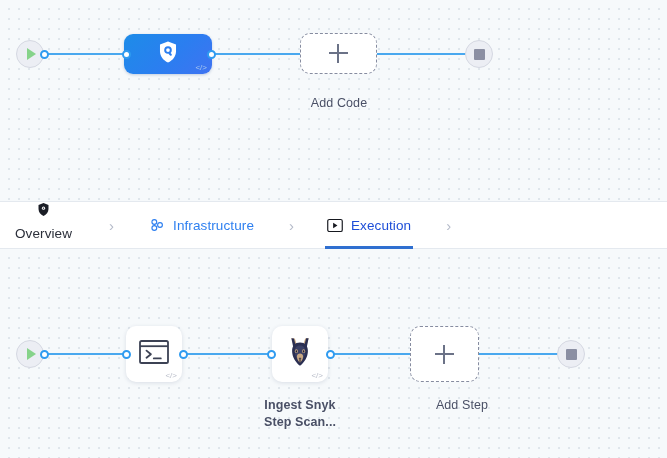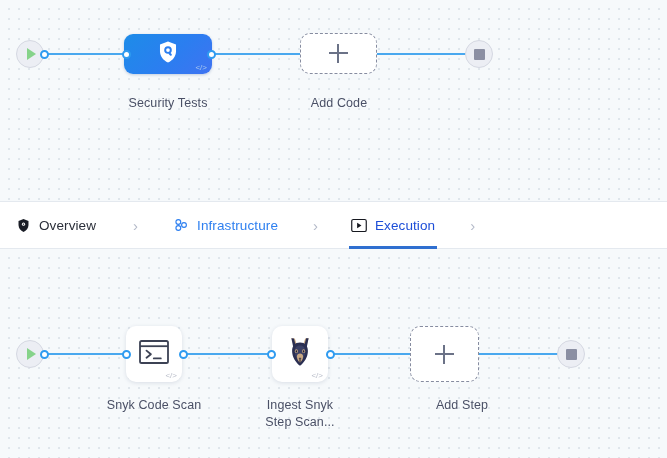--- a/index.html
+++ b/index.html
@@ -222,36 +222,35 @@
         <path d="M12 2.2 4.6 5.1v6.2c0 4.7 3.1 8.5 7.4 10.4 4.3-1.9 7.4-5.7 7.4-10.4V5.1L12 2.2z" fill="#ffffff"></path>
         <circle cx="12" cy="10.2" r="3.5" fill="#2b7ef0"></circle>
         <circle cx="12" cy="10.2" r="1.7" fill="#ffffff"></circle>
         <rect x="13.5" y="12.1" width="3.4" height="1.9" rx="0.9" transform="rotate(45 13.5 12.1)" fill="#2b7ef0"></rect>
       </svg>
     </span>
     <span class="code-badge code-badge-dark">&lt;/&gt;</span>
   </div>
   <div class="dot" style="left:126px; top:54px;"></div>
   <div class="dot" style="left:211px; top:54px;"></div>
-  <div class="caption" style="left:98px; top:95px; width:140px;">Security Tests</div>
 
   <div class="add-node" style="left:300px; top:33px; width:77px; height:41px;">
     <span class="plus-glyph"></span>
   </div>
   <div class="caption" style="left:269px; top:95px; width:140px;">Add Code</div>
 
   <div class="dot" style="left:472px; top:54px;"></div>
   <div class="endcap" style="left:479px; top:54px;">
     <div class="stop-sq"></div>
   </div>
 </div>
 
 <div class="tabbar">
 
-  <div class="tab" style="margin-left:13px;">
+  <div class="tab" style="margin-left:13px;flex-direction:column;">
     <span class="tab-icon">
       <svg width="13" height="15" viewBox="0 0 24 26" aria-hidden="true">
         <path d="M12 1 2.8 4.6v7.6c0 5.8 3.9 10.6 9.2 12.8 5.3-2.2 9.2-7 9.2-12.8V4.6L12 1z" fill="#1a1d26"></path>
         <circle cx="12" cy="10.5" r="2.9" fill="#ffffff"></circle>
         <circle cx="12" cy="10.5" r="1.3" fill="#1a1d26"></circle>
       </svg>
     </span>
     <span class="tab-label">Overview</span>
   </div>
 
@@ -303,21 +302,20 @@
         <rect x="2" y="3" width="28" height="22" rx="1.6" fill="#ffffff" stroke="#3c4254" stroke-width="1.8"></rect>
         <path d="M2 8.2h28" stroke="#3c4254" stroke-width="1.8"></path>
         <path d="M8.5 12.6l4.4 3.6-4.4 3.6" fill="none" stroke="#3c4254" stroke-width="1.8" stroke-linecap="round" stroke-linejoin="round"></path>
         <path d="M15.8 20.4h7" stroke="#3c4254" stroke-width="1.8" stroke-linecap="round"></path>
       </svg>
     </span>
     <span class="code-badge">&lt;/&gt;</span>
   </div>
   <div class="dot" style="left:126px; top:105px;"></div>
   <div class="dot" style="left:183px; top:105px;"></div>
-  <div class="caption" style="left:84px; top:148px; width:140px;">Snyk Code Scan</div>
 
   <div class="step-node" style="left:272px; top:77px;">
     <span>
       <svg width="30" height="32" viewBox="0 0 30 32" aria-hidden="true">
         <path d="M6.4 2.2l2.6 8.6 3.1-1.3L9.8 2.4 6.4 2.2z" fill="#c9a882"></path>
         <path d="M23.6 2.2l-2.6 8.6-3.1-1.3 2.3-7.1 3.4-.2z" fill="#c9a882"></path>
         <path d="M6.4 2.2l1.9 9.4 2.6-1.4L8.9 2.4 6.4 2.2z" fill="#2b2f52"></path>
         <path d="M23.6 2.2l-1.9 9.4-2.6-1.4 2-8.0 2.5.0z" fill="#2b2f52"></path>
         <path d="M15 6.6c-5.1 0-7.9 3.3-7.9 8.3 0 5.6 3.3 11.1 7.9 14.9 4.6-3.8 7.9-9.3 7.9-14.9 0-5-2.8-8.3-7.9-8.3z" fill="#2b2f52"></path>
         <path d="M15 9.4c-3.4 0-5.3 2.3-5.3 5.8 0 4.2 2.3 8.4 5.3 11.3 3-2.9 5.3-7.1 5.3-11.3 0-3.5-1.9-5.8-5.3-5.8z" fill="#3b4066"></path>
@@ -327,21 +325,21 @@
         <ellipse cx="11.4" cy="15.4" rx="0.8" ry="1.1" fill="#1b1f3a"></ellipse>
         <ellipse cx="18.6" cy="15.4" rx="0.8" ry="1.1" fill="#1b1f3a"></ellipse>
         <path d="M15 21.6l-1.5 1.1h3L15 21.6z" fill="#1b1f3a"></path>
         <path d="M15 23.4v3.2" stroke="#1b1f3a" stroke-width="1" stroke-linecap="round"></path>
       </svg>
     </span>
     <span class="code-badge">&lt;/&gt;</span>
   </div>
   <div class="dot" style="left:271px; top:105px;"></div>
   <div class="dot" style="left:330px; top:105px;"></div>
-  <div class="caption" style="left:230px; top:148px; width:140px;">
+  <div class="caption" style="left:230px; top:148px; width:140px;font-weight:bold;">
     <div>Ingest Snyk</div>
     <div>Step Scan...</div>
   </div>
 
   <div class="add-node" style="left:410px; top:77px; width:69px; height:56px;">
     <span class="plus-glyph"></span>
   </div>
   <div class="caption" style="left:392px; top:148px; width:140px;">Add Step</div>
 
   <div class="dot" style="left:564px; top:105px;"></div>

